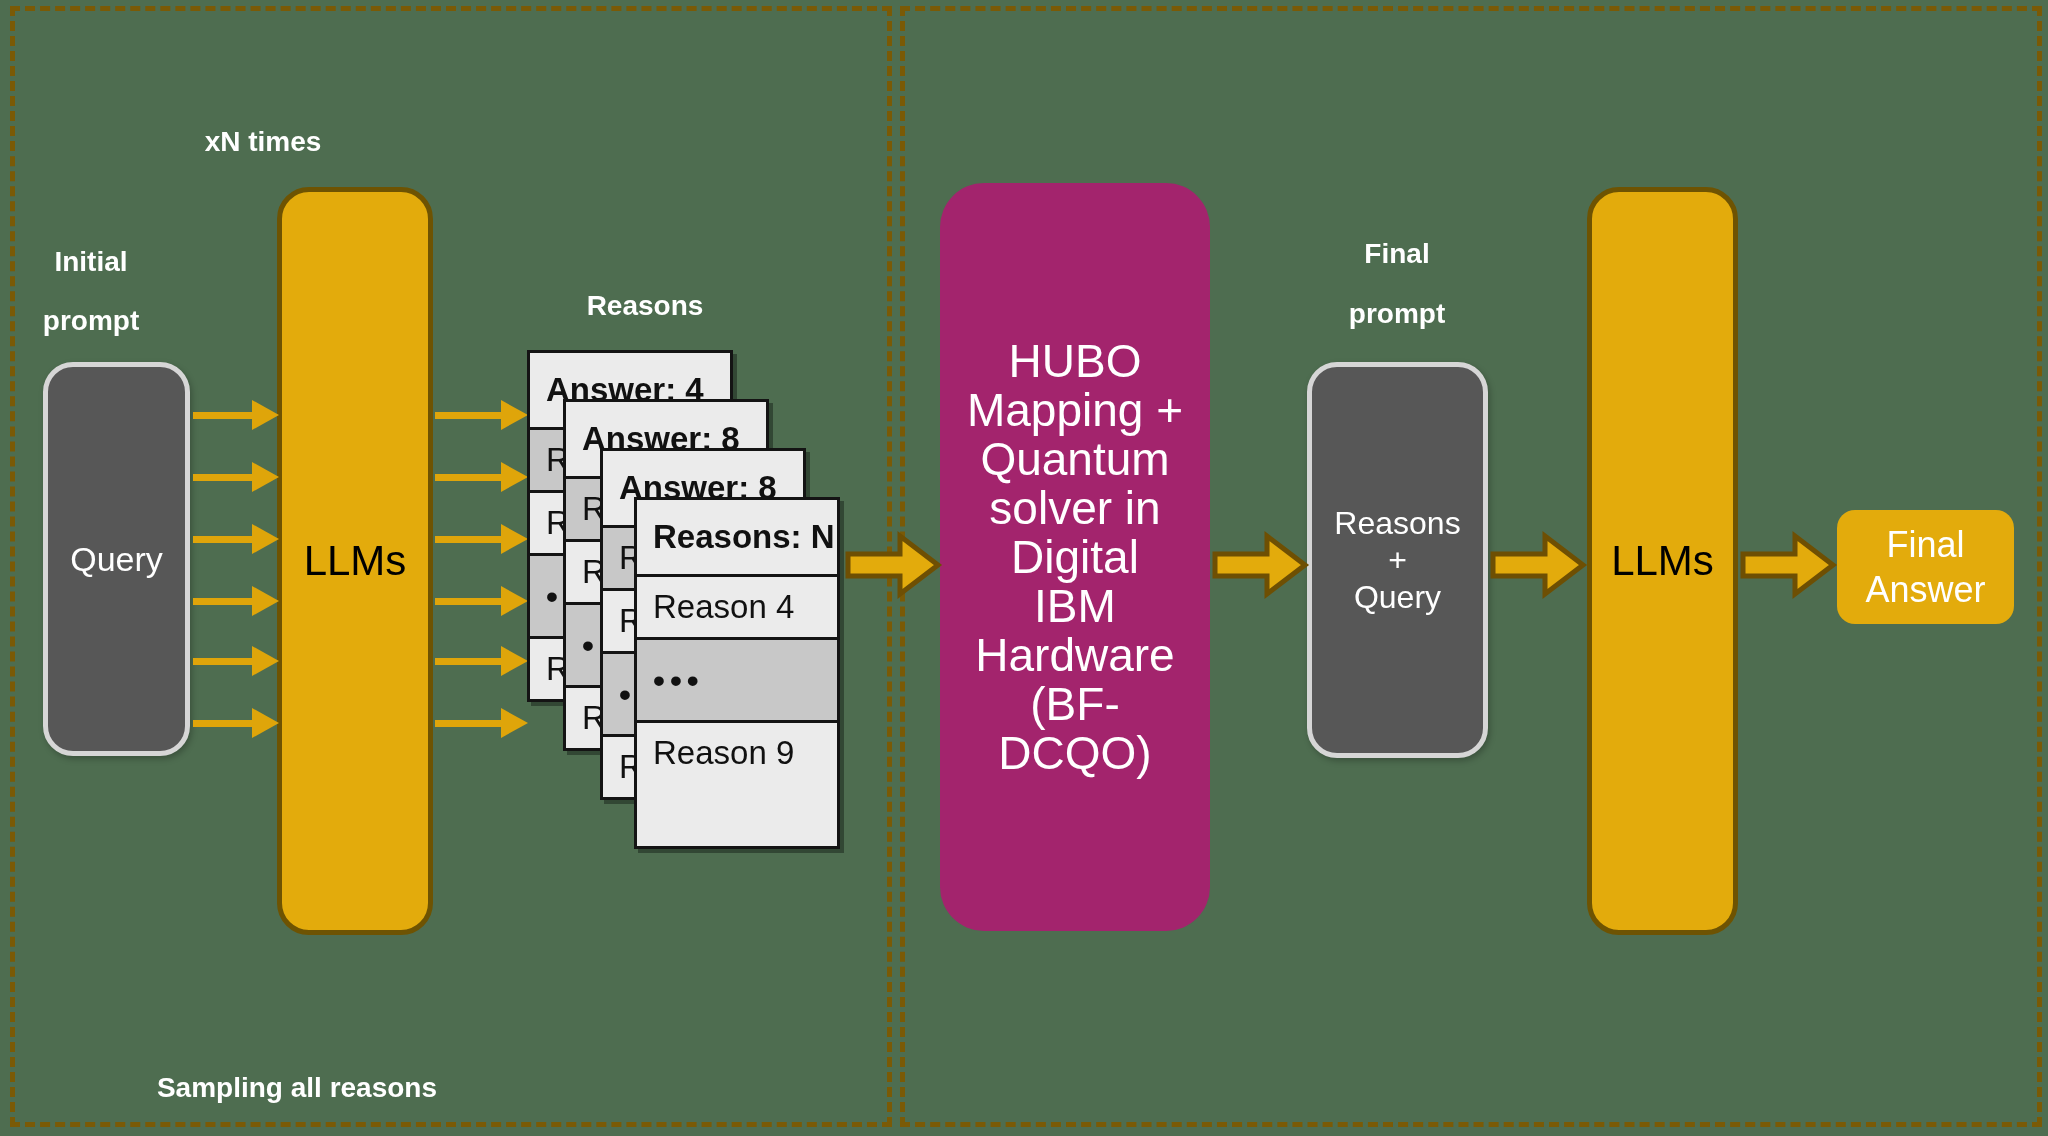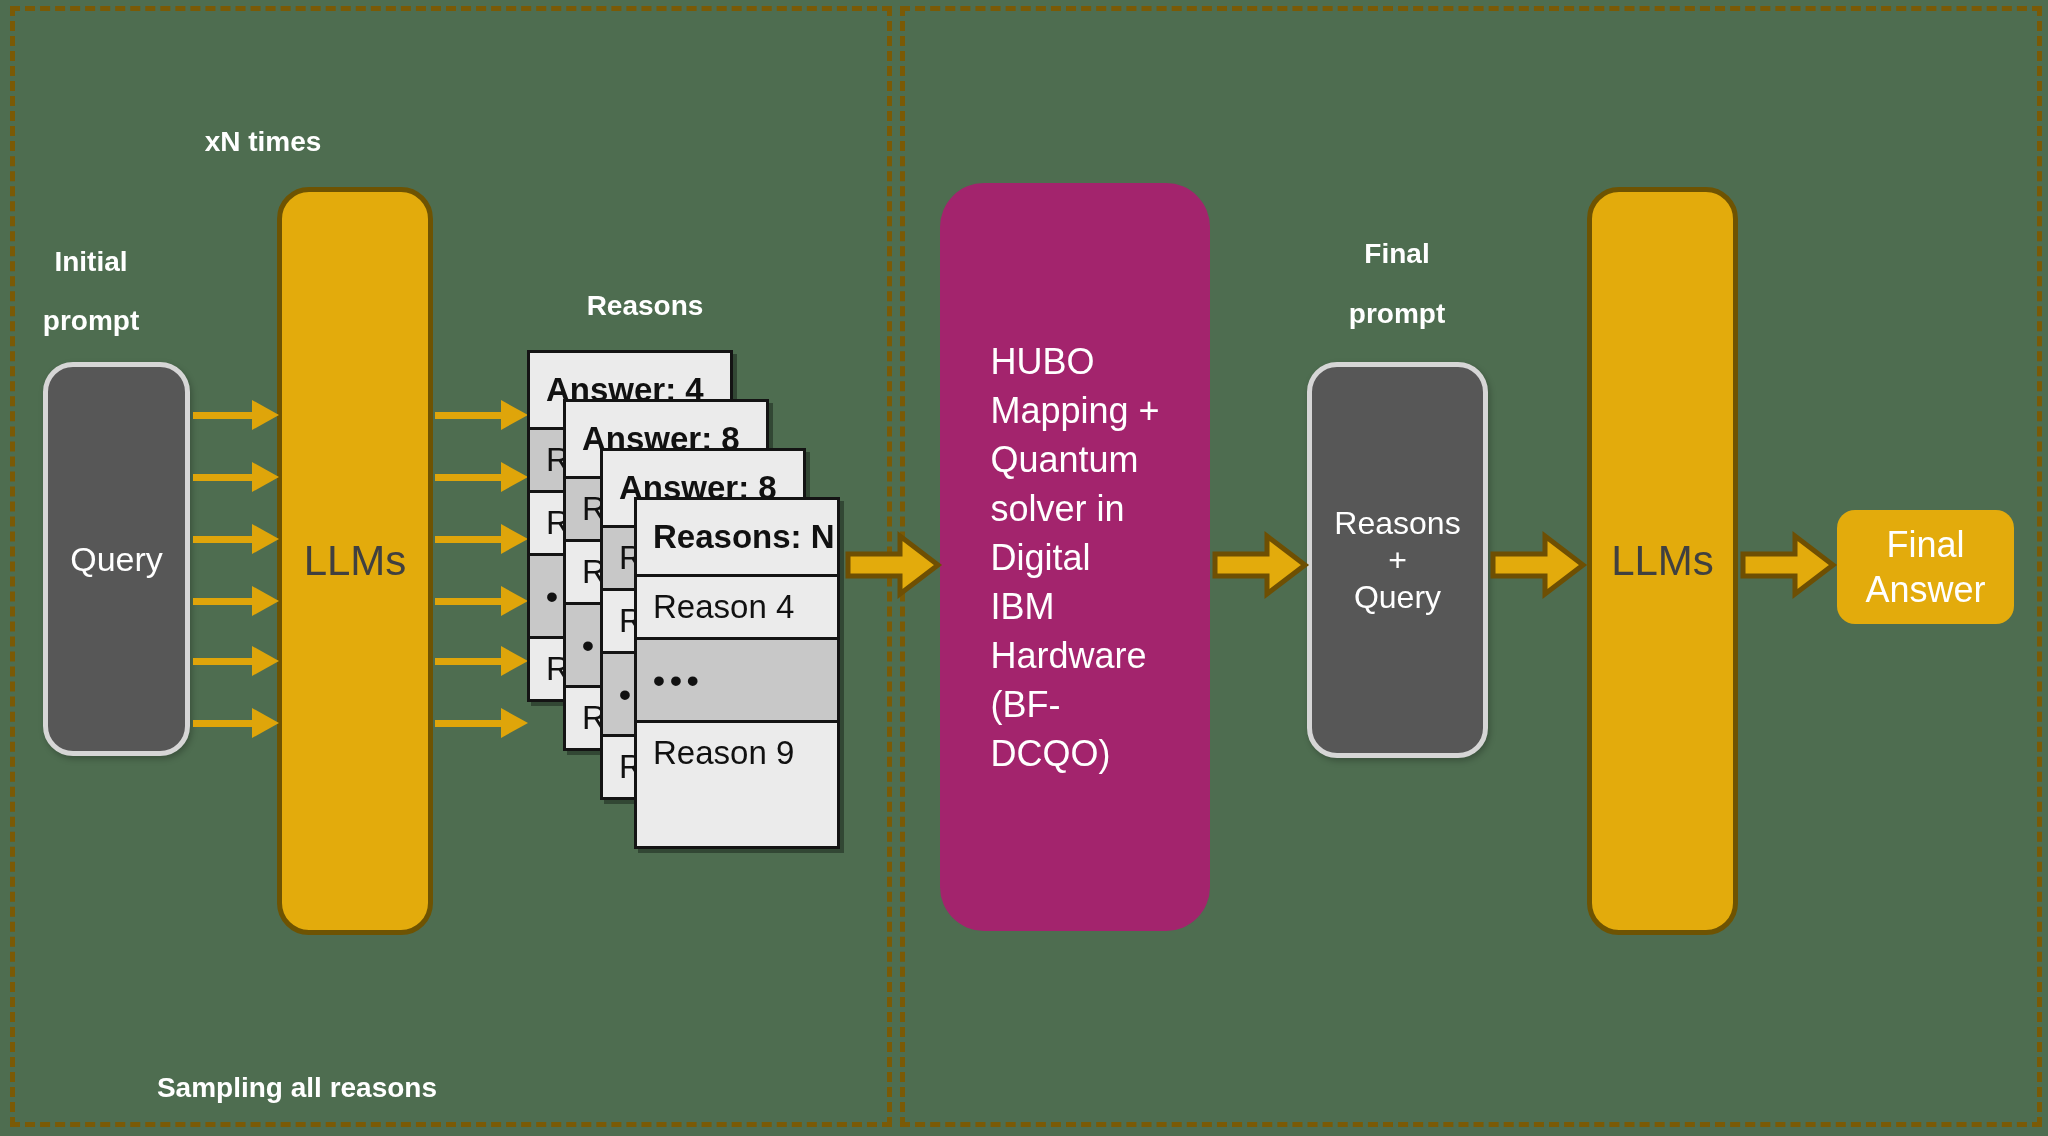--- a/index.html
+++ b/index.html
@@ -15,26 +15,26 @@
   }
   .gray-box{
     position:absolute;background:#575757;border:5px solid #d6d6d6;border-radius:30px;
     box-sizing:border-box;display:flex;align-items:center;justify-content:center;
     color:#fff;text-align:center;white-space:pre-line;
     box-shadow:2px 3px 6px rgba(0,0,0,0.25);
   }
   .gold-box{
     position:absolute;background:#e3ab0c;border:5px solid #6e5302;border-radius:32px;
     box-sizing:border-box;display:flex;align-items:center;justify-content:center;
-    color:#404040;font-size:42px;
+    color:#000000;font-size:42px;
   }
   .magenta-box{
     position:absolute;background:#a3246d;border-radius:44px;
     display:flex;align-items:center;justify-content:center;
-    color:#fff;font-size:36px;line-height:49px;text-align:left;white-space:pre-line;
+    color:#fff;font-size:46px;line-height:49px;text-align:center;white-space:pre-line;
   }
   .final-answer{
     position:absolute;background:#e3ab0c;border-radius:18px;
     display:flex;align-items:center;justify-content:center;
     color:#fff;font-size:36px;line-height:45px;text-align:center;white-space:pre-line;
   }
   
   .card{
     position:absolute;width:206px;height:352px;background:#ebebeb;
     border:3px solid #141414;box-sizing:border-box;

